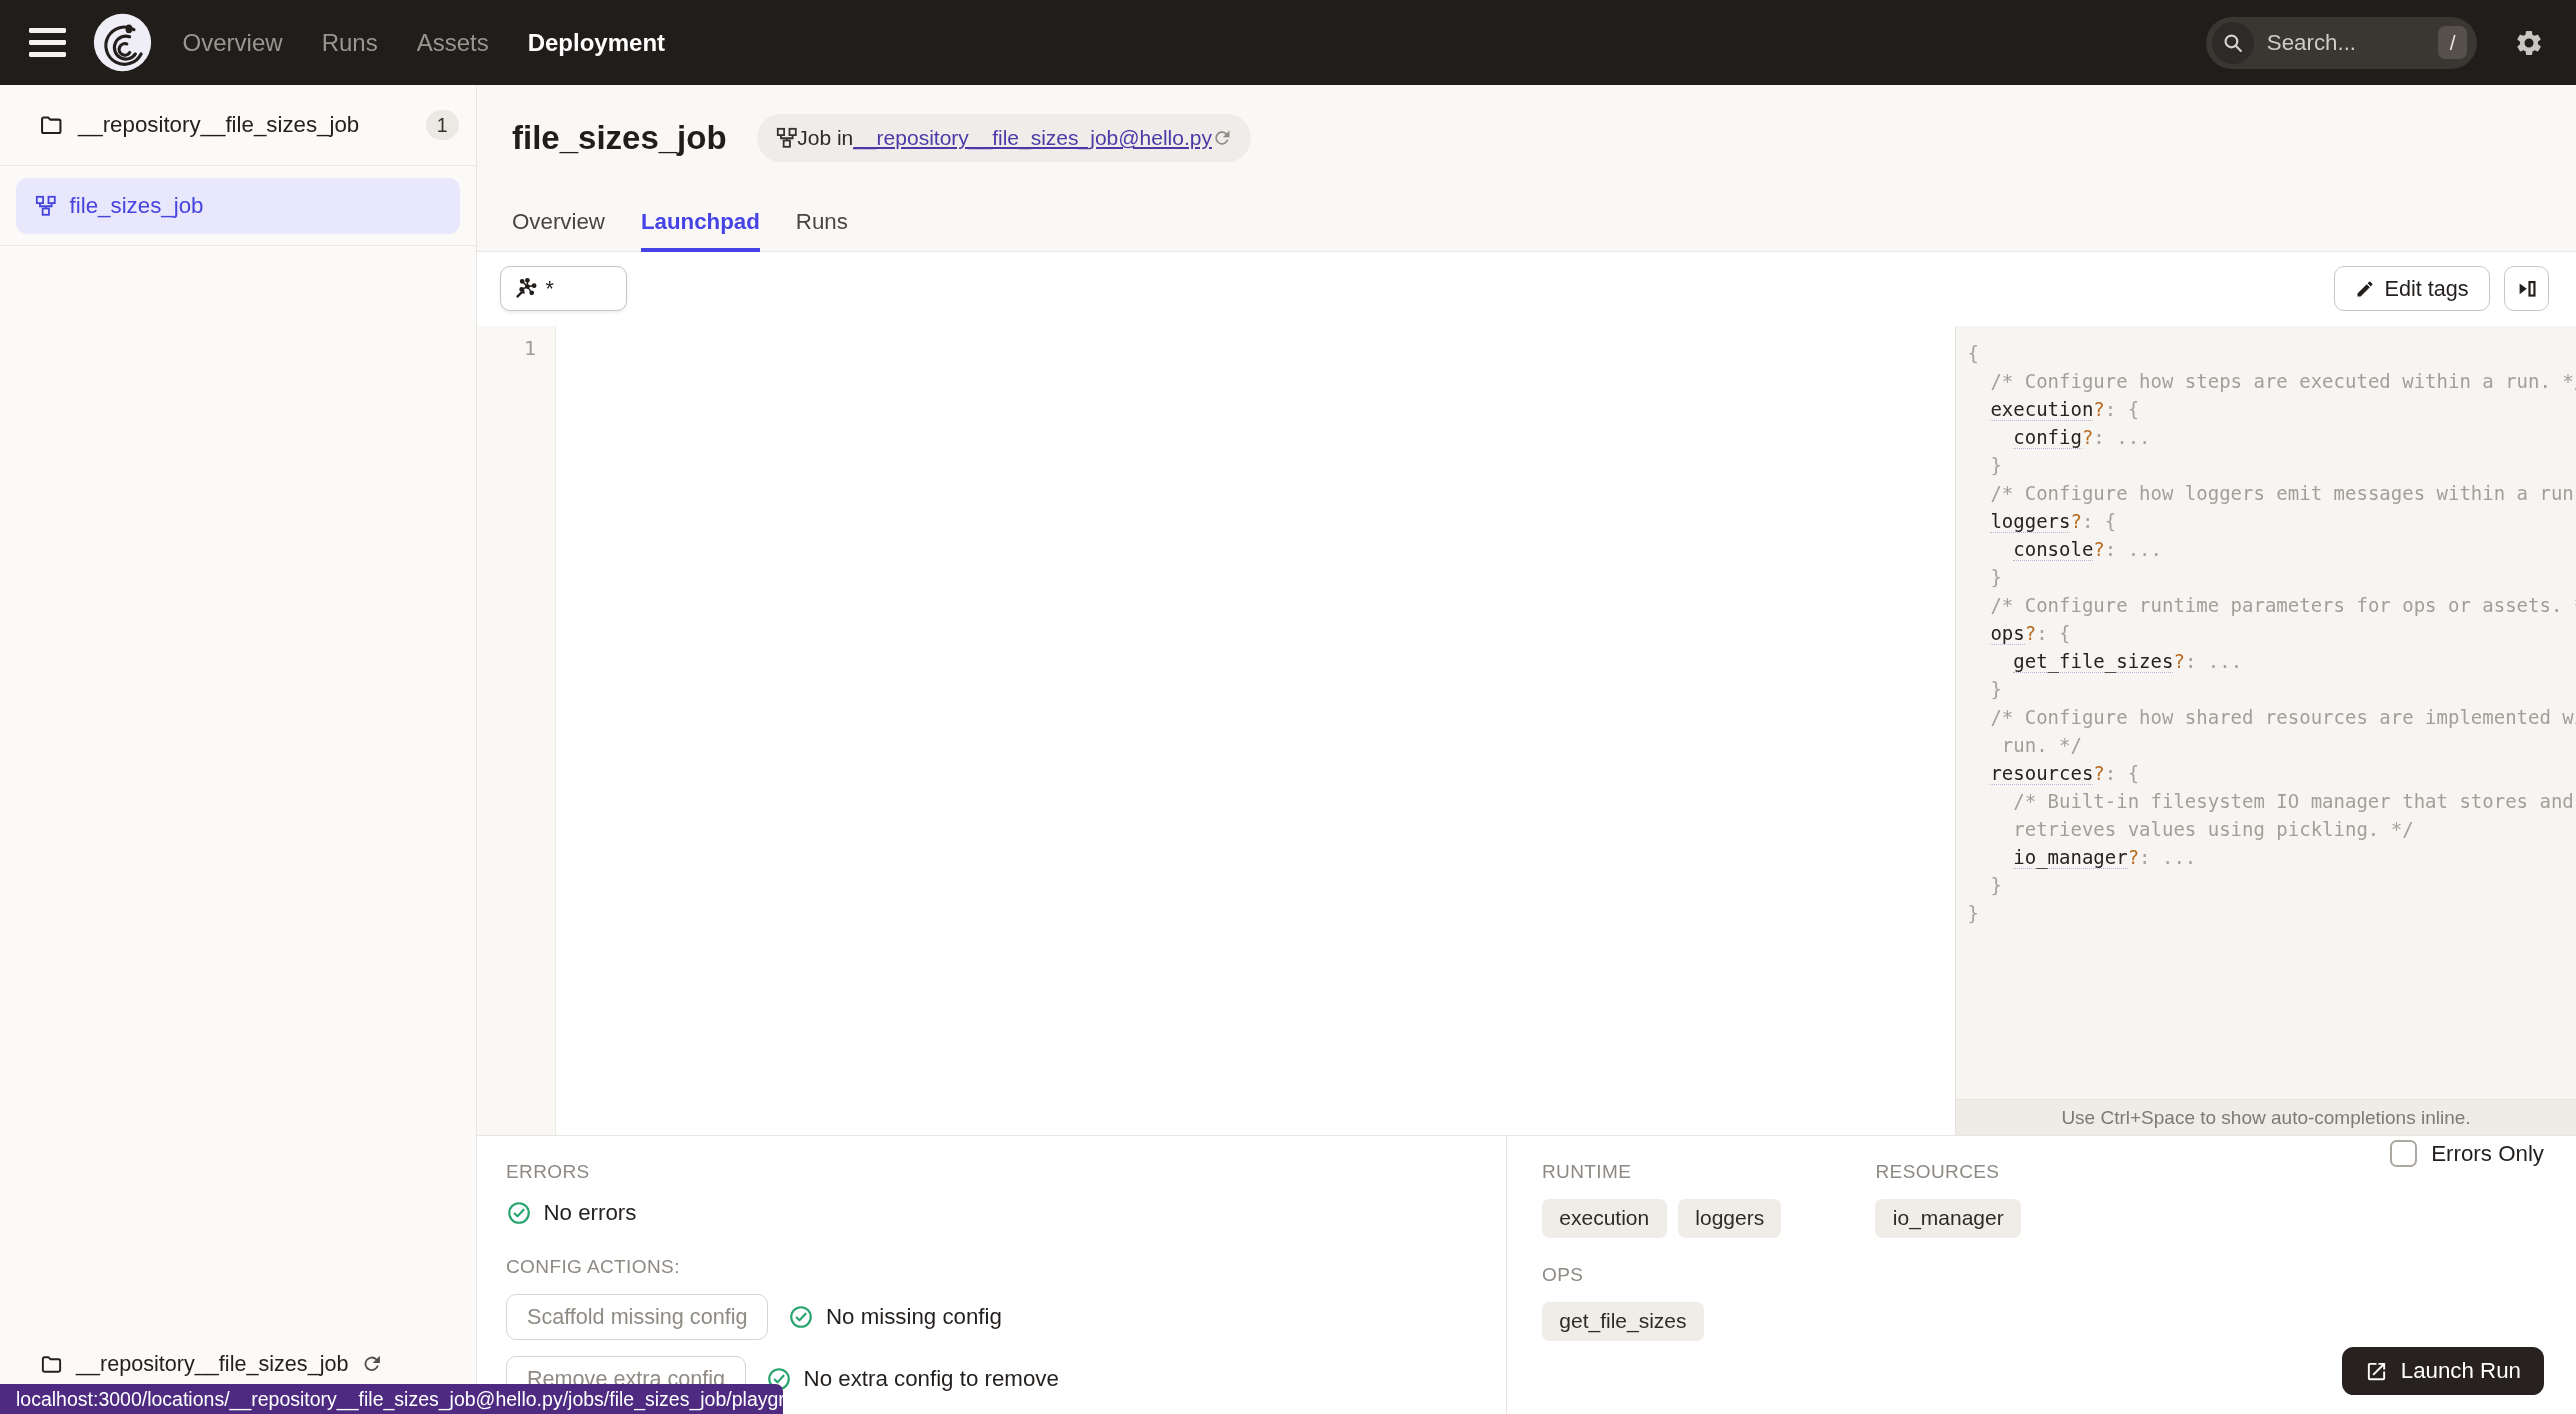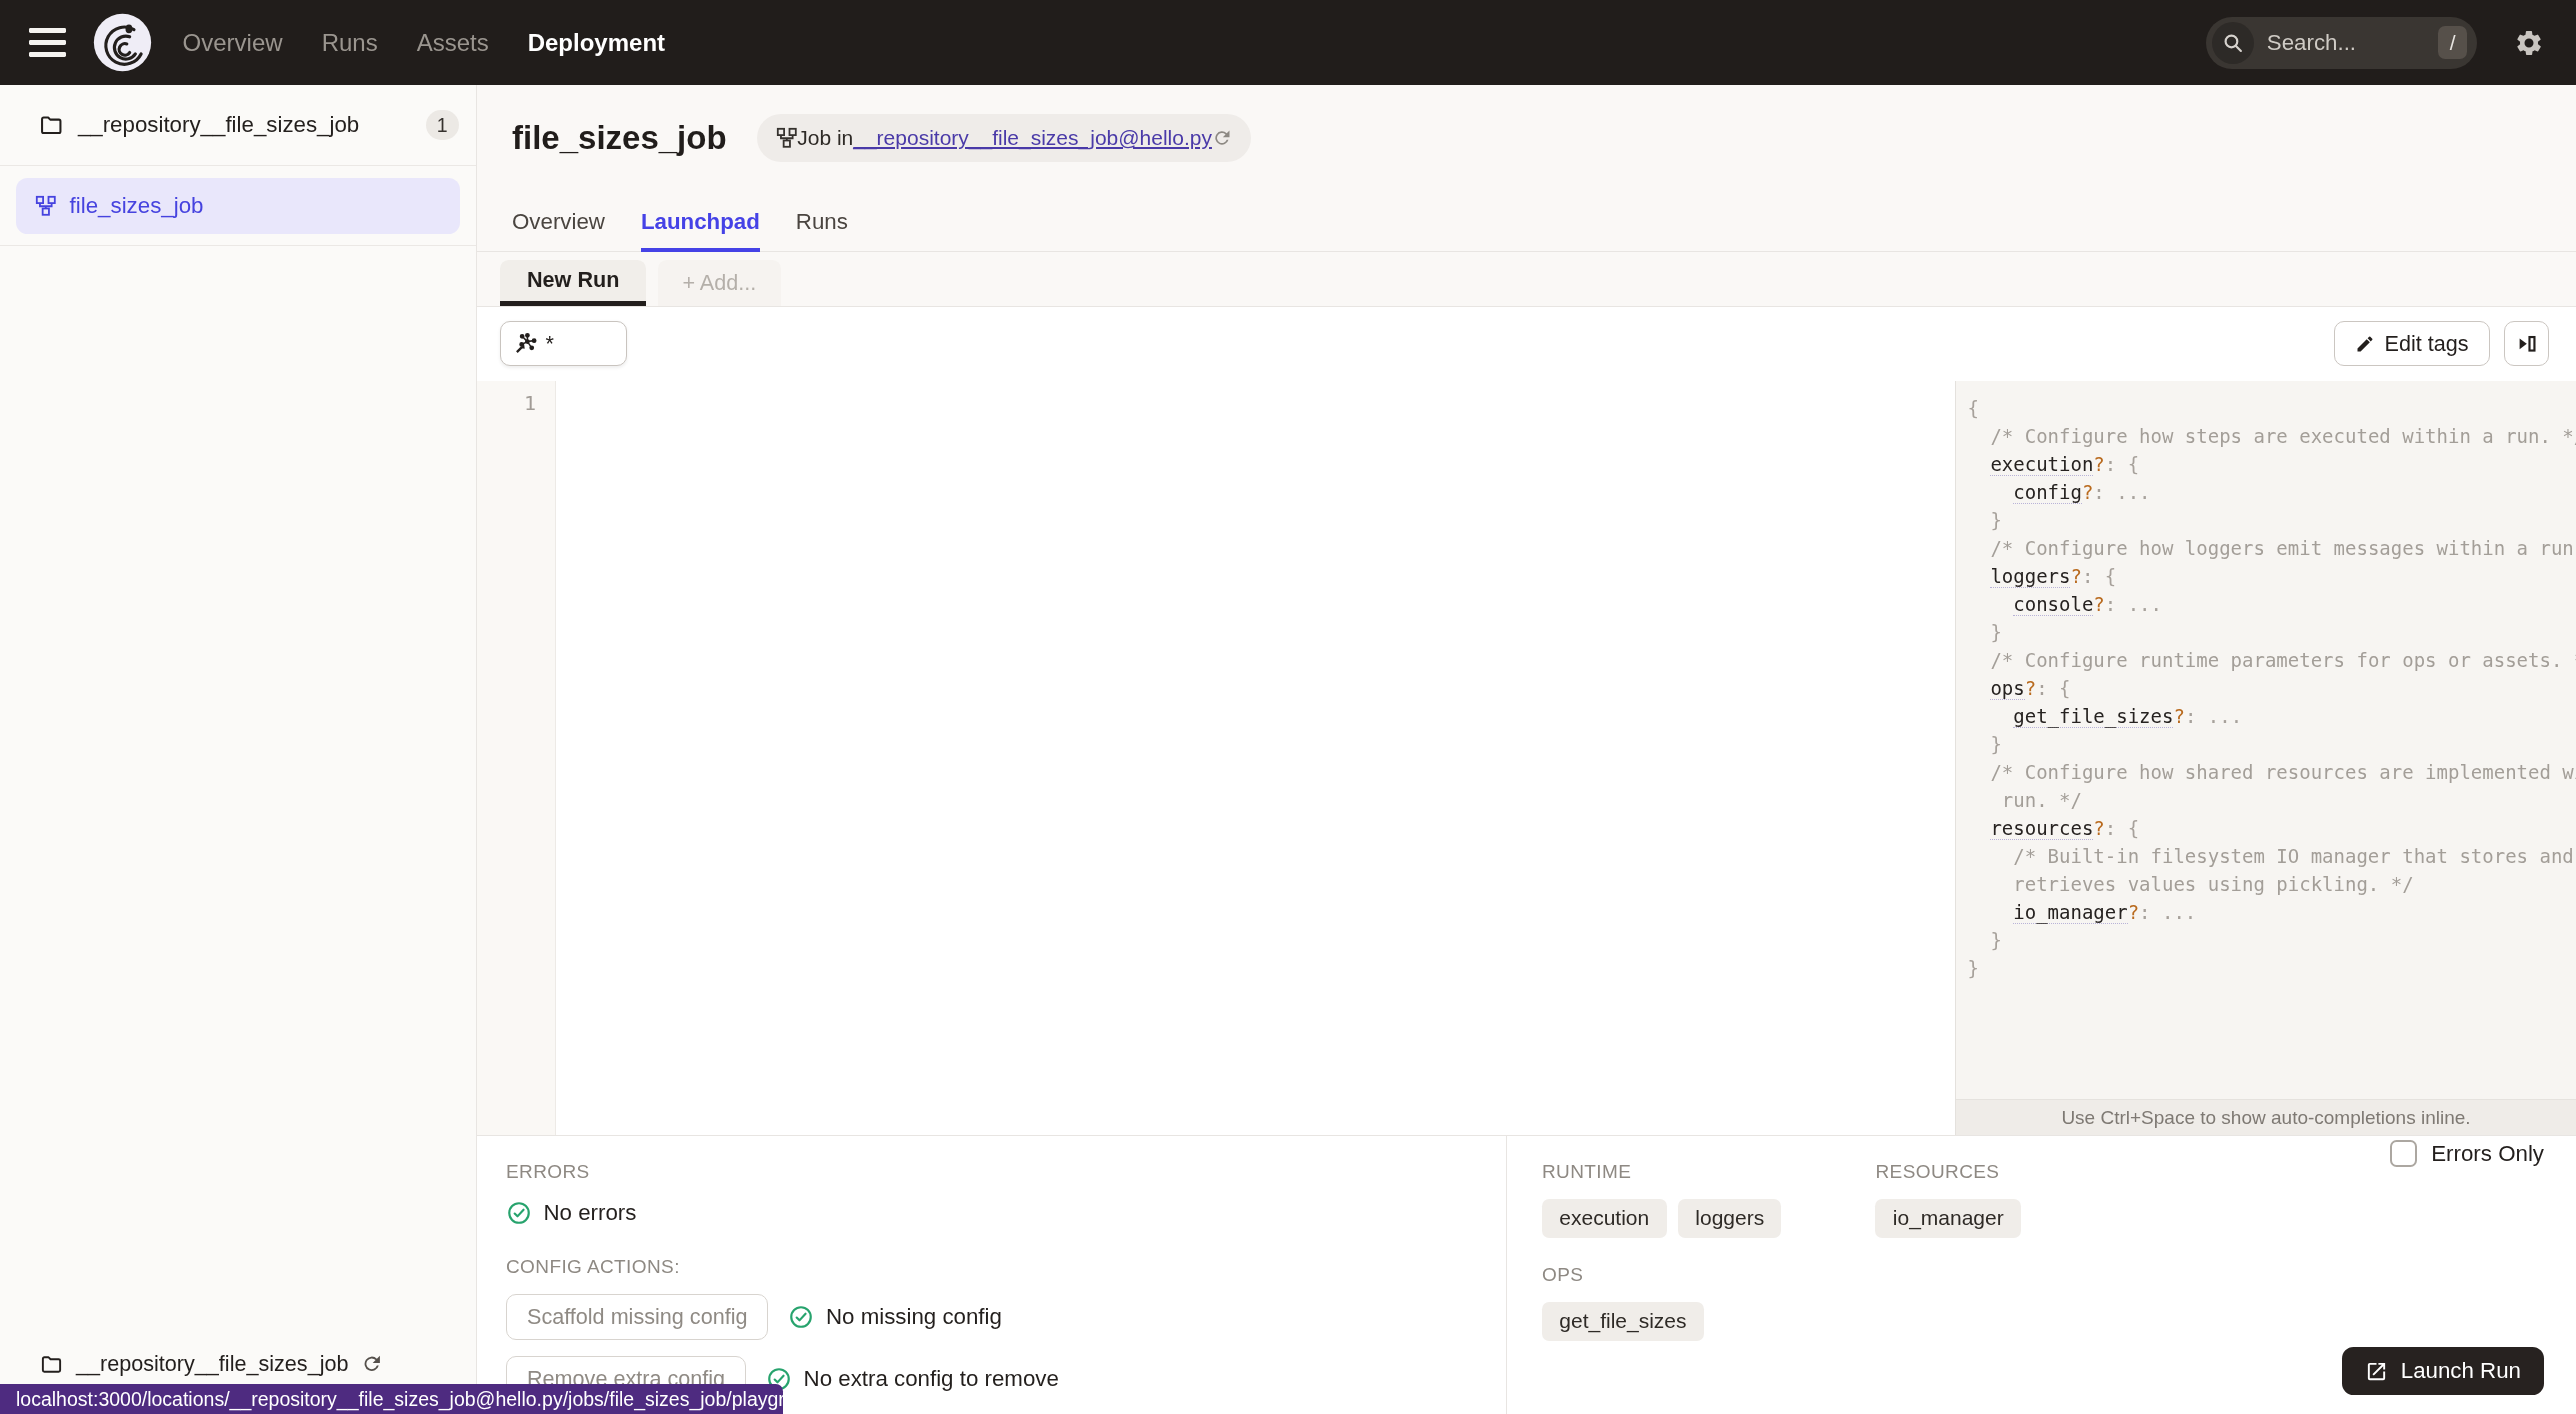--- a/index.html
+++ b/index.html
@@ -208,24 +208,20 @@
           </span>
         </div>
       </div>
       <div class="tabs-row">
           <div class="tab">Overview</div>
           <div class="tab active">Launchpad</div>
           <div class="tab">Runs</div>
         </div>
     </div>
 
-    <div class="session-strip dots">
-      <div class="session-tab">New Run</div>
-      <div class="add-tab">+ Add...</div>
-    </div>
 
     <div class="toolbar">
       <div class="op-selector">
         <svg width="23" height="23" viewBox="0 0 24 24">
           <g stroke="#231f1d" stroke-width="1.6" fill="#231f1d">
             <circle cx="14" cy="10" r="1.7"></circle>
               <circle cx="14" cy="3.5" r="1.7"></circle>
               <circle cx="21" cy="9" r="1.7"></circle>
             <circle cx="18.5" cy="16.5" r="1.7"></circle>
               <circle cx="8" cy="13" r="1.7"></circle>

